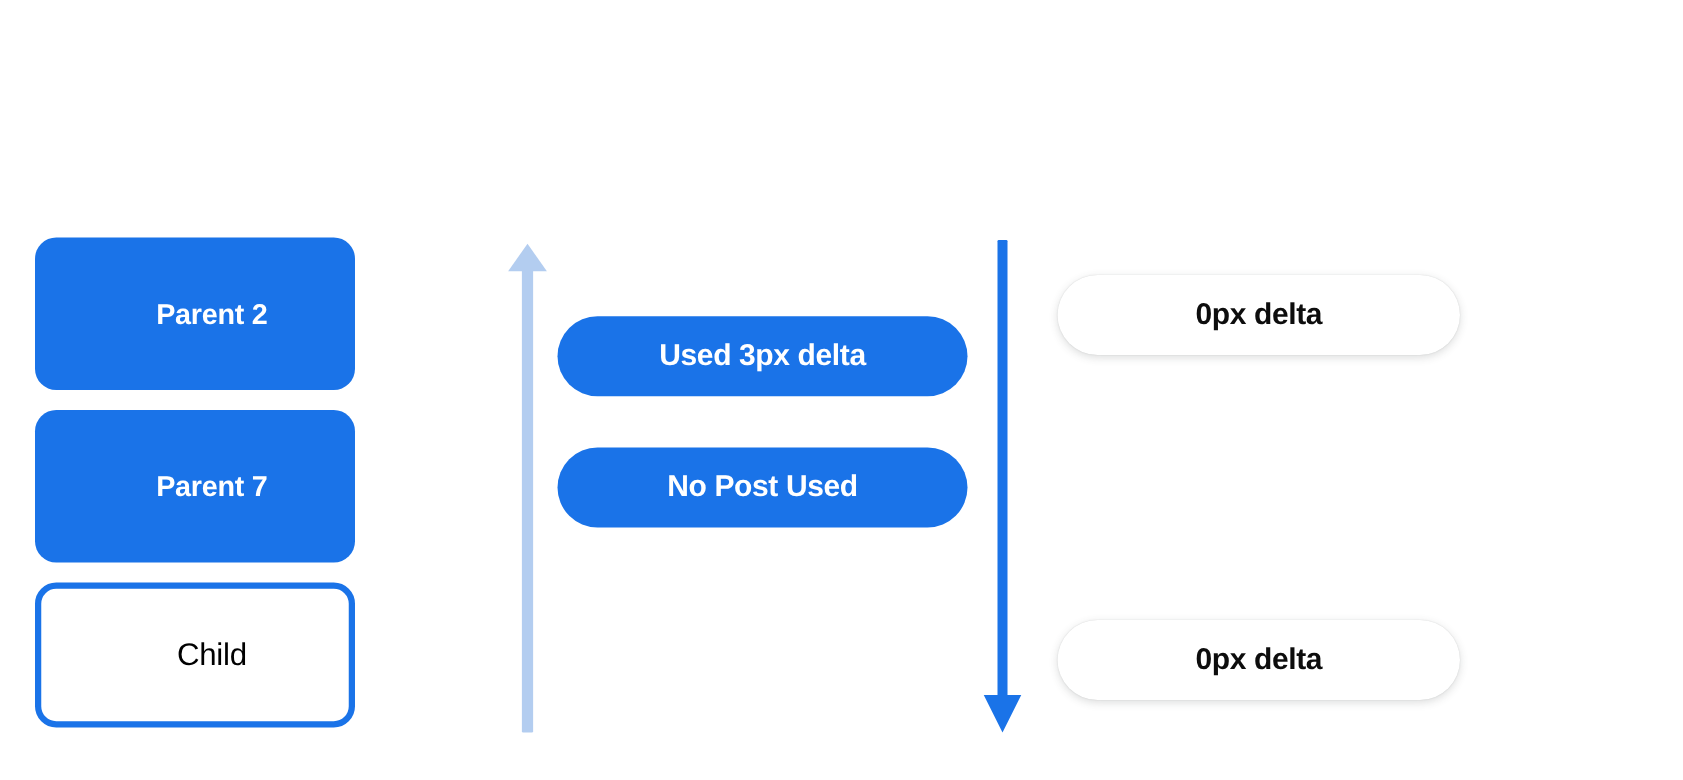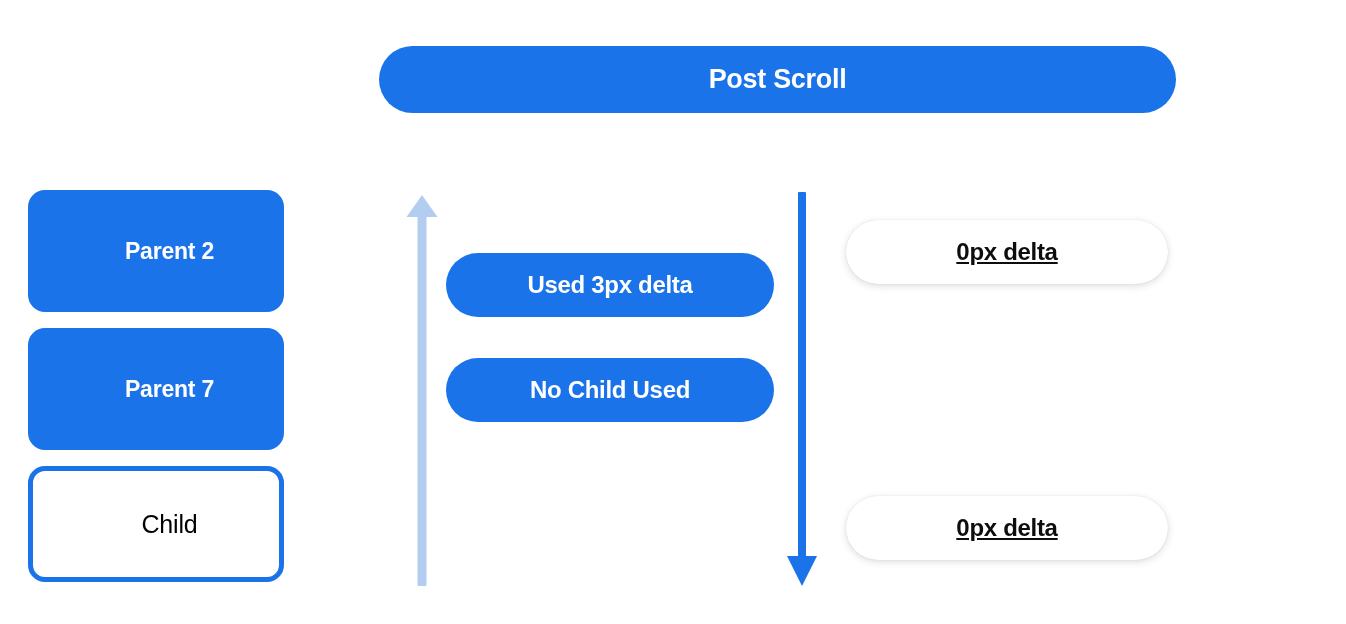--- a/index.html
+++ b/index.html
@@ -105,21 +105,20 @@
     font-weight: bold;
     letter-spacing: -0.3px;
   }
   .pill-white {
     background: #ffffff;
     color: #0d0d0d;
     font-size: 24px;
     font-weight: bold;
     letter-spacing: -0.3px;
     box-shadow: 0 2px 7px rgba(60,64,67,0.18), 0 0 1px rgba(60,64,67,0.20);
-    text-decoration: underline;
   }
 
   .mid-pill-1 {
     left: 446px;
     top: 221px;
     width: 328px;
     height: 64px;
     margin-top: 32px;
   }
   .mid-pill-2 {
@@ -139,23 +138,20 @@
     top: 496px;
     width: 322px;
     height: 64px;
   }
 </style>
 </head>
 <body>
 
 <div id="stage">
 
-  <div class="header-bar">
-    <span class="header-title">Post Scroll</span>
-  </div>
 
   <div class="node-column">
     <div class="node-box filled">
       <span>Parent 2</span>
     </div>
     <div class="node-box filled">
       <span>Parent 7</span>
     </div>
     <div class="node-box outlined">
       <span>Child</span>
@@ -173,21 +169,21 @@
     <svg width="36" height="398" viewBox="0 0 36 398" xmlns="http://www.w3.org/2000/svg">
       <rect x="14" y="2" width="8" height="366" rx="1" fill="#1a73e8"></rect>
       <polygon points="18,396 33,366 3,366" fill="#1a73e8"></polygon>
     </svg>
   </span>
 
   <div class="pill pill-blue mid-pill-1">
     <span>Used 3px delta</span>
   </div>
   <div class="pill pill-blue mid-pill-2">
-    <span>No Child Used</span>
+    <span>No Post Used</span>
   </div>
 
   <div class="pill pill-white right-pill-1">
     <span>0px delta</span>
   </div>
   <div class="pill pill-white right-pill-2">
     <span>0px delta</span>
   </div>
 
 </div>

